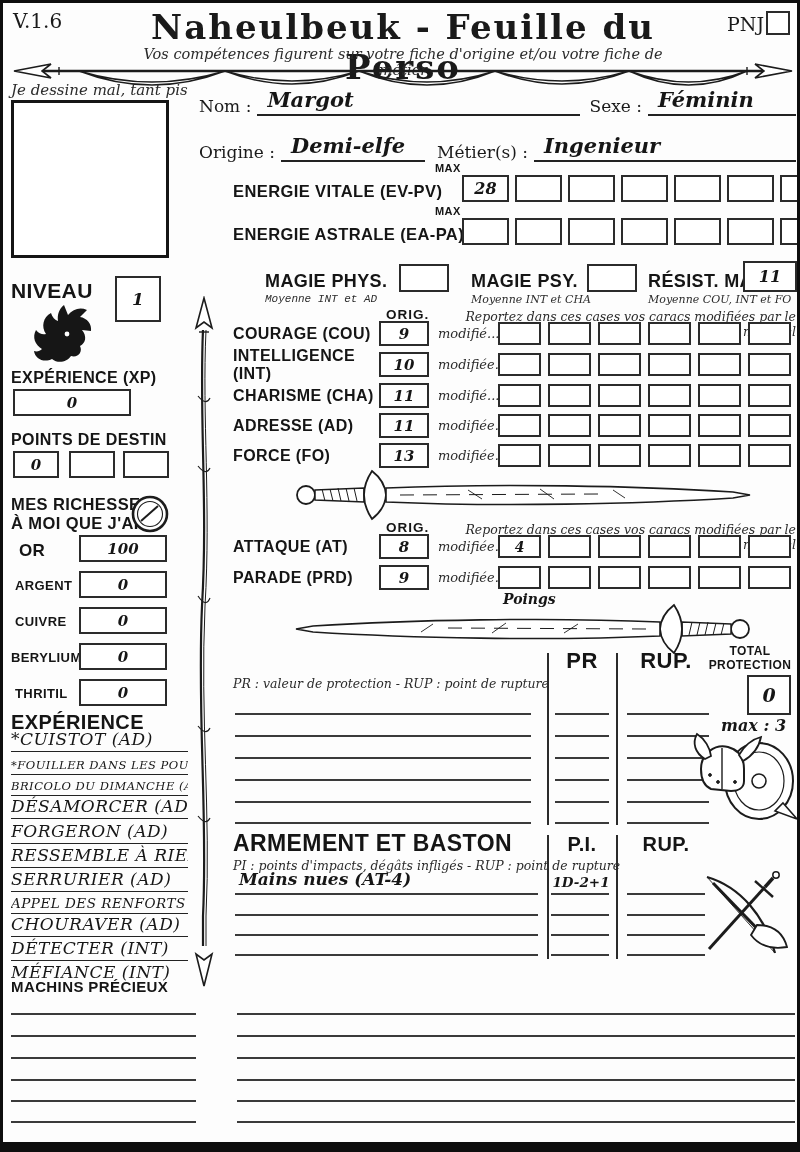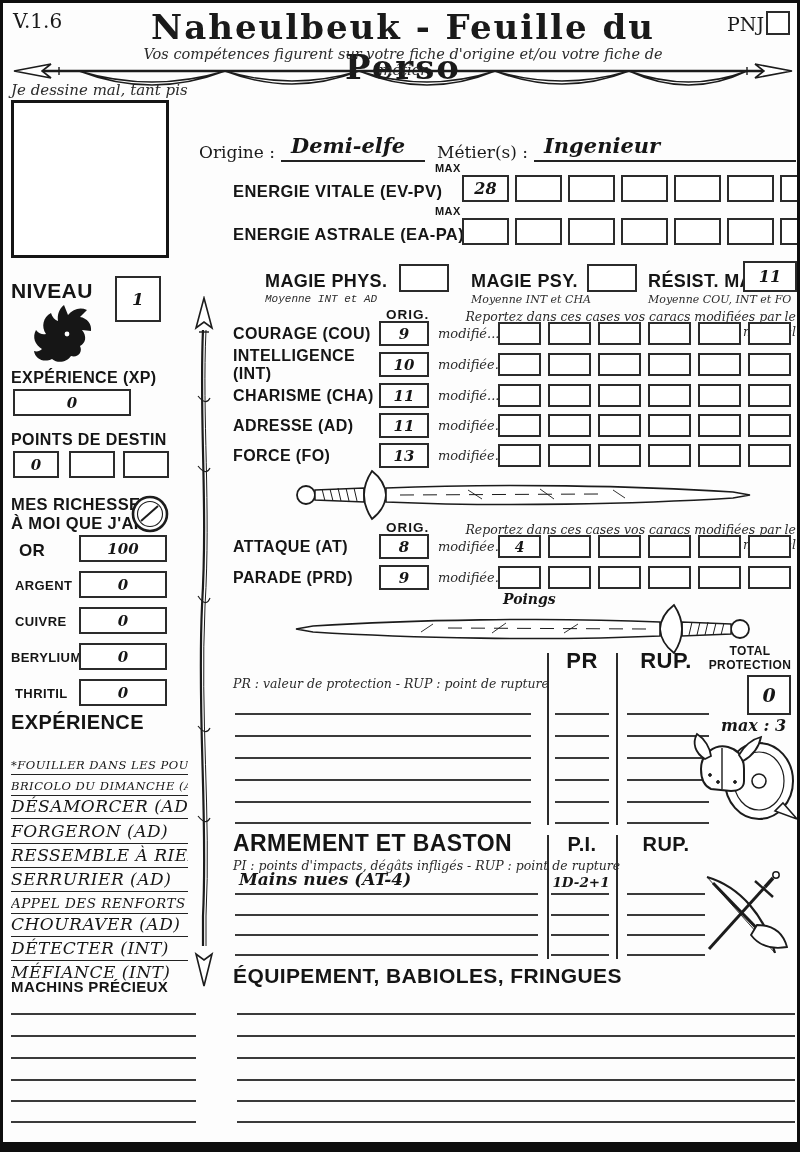--- a/index.html
+++ b/index.html
@@ -88,20 +88,21 @@
   <div class="abs hd" style="left:12px;top:575px;font-size:13px;">ARGENT</div>
   <span class="abs box hw" style="left:76px;top:568px;width:88px;height:27px;font-size:15px;">0</span>
   <div class="abs hd" style="left:12px;top:611px;font-size:13px;">CUIVRE</div>
   <span class="abs box hw" style="left:76px;top:604px;width:88px;height:27px;font-size:15px;">0</span>
   <div class="abs hd" style="left:8px;top:647px;font-size:13px;">BERYLIUM</div>
   <span class="abs box hw" style="left:76px;top:640px;width:88px;height:27px;font-size:15px;">0</span>
   <div class="abs hd" style="left:12px;top:683px;font-size:13px;">THRITIL</div>
   <span class="abs box hw" style="left:76px;top:676px;width:88px;height:27px;font-size:15px;">0</span>
 
   <div class="abs hd" style="left:8px;top:708px;font-size:20px;">EXPÉRIENCE</div>
+  <div class="abs skill s-lg" style="top:726px;">*CUISTOT (AD)</div>
   <div class="abs skill s-sm" style="top:755px;">*FOUILLER DANS LES POUBELLES</div>
   <div class="abs skill s-sm" style="top:776px;">BRICOLO DU DIMANCHE (AD)</div>
   <div class="abs skill s-lg" style="top:793px;">DÉSAMORCER (AD)</div>
   <div class="abs skill s-lg" style="top:818px;">FORGERON (AD)</div>
   <div class="abs skill s-lg" style="top:842px;">RESSEMBLE À RIEN</div>
   <div class="abs skill s-lg" style="top:866px;">SERRURIER (AD)</div>
   <div class="abs skill s-md" style="top:892px;">APPEL DES RENFORTS</div>
   <div class="abs skill s-lg" style="top:911px;">CHOURAVER (AD)</div>
   <div class="abs skill s-lg" style="top:935px;">DÉTECTER (INT)</div>
   <div class="abs skill s-lg nol" style="top:959px;">MÉFIANCE (INT)</div>
@@ -119,20 +120,26 @@
     <g stroke="#1c1c1c" fill="none">
       <path d="M18,2 L26,32 L18,26 L10,32 Z" fill="#fff" stroke-width="1.6"></path>
       <line x1="13" y1="36" x2="23" y2="36" stroke-width="1.4"></line>
       <path d="M17,34 C13,120 22,210 16,310 C11,420 22,520 17,620 L17,650" stroke-width="2.2"></path>
       <path d="M20,34 C16,120 25,210 19,310 C14,420 25,520 20,620 L20,650" stroke-width="1"></path>
       <path d="M12,100 q8,10 12,2 M12,170 q8,10 12,2 M12,300 q8,12 12,2 M12,430 q8,10 12,2 M12,520 q8,10 12,2" stroke-width="1.2"></path>
       <path d="M18,690 L10,658 L18,664 L26,658 Z" fill="#fff" stroke-width="1.6"></path>
     </g>
   </svg>
 
+  <div class="abs" style="left:196px;top:84px;width:597px;display:flex;align-items:flex-end;">
+    <span class="serif" style="font-size:17px;">Nom :</span>
+    <span class="uline hw" style="flex:1;margin-left:6px;font-size:21px;">Margot</span>
+    <span class="serif" style="font-size:17px;margin-left:10px;">Sexe :</span>
+    <span class="uline hw" style="width:132px;margin-left:6px;font-size:21px;">Féminin</span>
+  </div>
   <div class="abs" style="left:196px;top:130px;width:597px;display:flex;align-items:flex-end;">
     <span class="serif" style="font-size:17px;">Origine :</span>
     <span class="uline hw" style="width:128px;margin-left:6px;font-size:21px;">Demi-elfe</span>
     <span class="serif" style="font-size:17px;margin-left:12px;">Métier(s) :</span>
     <span class="uline hw" style="flex:1;margin-left:6px;font-size:21px;">Ingenieur</span>
   </div>
 
   <div class="abs hd" style="left:230px;top:179px;font-size:16.5px;">ENERGIE VITALE (EV-PV)</div>
   <div class="abs hd" style="left:432px;top:159px;font-size:11px;">MAX</div>
   <div class="abs boxrow" style="left:423px;top:172px;">
@@ -352,21 +359,20 @@
       <line x1="14" y1="12" x2="82" y2="88" stroke-width=".9"></line>
       <path d="M16,84 L72,22" stroke-width="3"></path>
       <path d="M72,22 L80,13" stroke-width="3.4"></path>
       <circle cx="83" cy="10" r="3.2" fill="#fff" stroke-width="1.5"></circle>
       <path d="M62,16 L80,32" stroke-width="2.4"></path>
       <path d="M20,18 L78,78" stroke-width="3"></path>
       <path d="M64,60 Q88,60 94,82 Q70,86 58,70 Z" fill="#fff" stroke-width="1.8"></path>
     </g>
   </svg>
 
-  <div class="abs hd" style="left:230px;top:961px;font-size:21px;">ÉQUIPEMENT, BABIOLES, FRINGUES</div>
   <div class="abs line" style="left:234px;top:1010px;width:558px;"></div>
   <div class="abs line" style="left:234px;top:1032px;width:558px;"></div>
   <div class="abs line" style="left:234px;top:1054px;width:558px;"></div>
   <div class="abs line" style="left:234px;top:1076px;width:558px;"></div>
   <div class="abs line" style="left:234px;top:1097px;width:558px;"></div>
   <div class="abs line" style="left:234px;top:1118px;width:558px;"></div>
   <div class="abs line" style="left:234px;top:1139px;width:558px;"></div>
 
   <div class="abs" style="left:0;top:1139px;width:794px;height:10px;background:#0e0e0e;"></div>
 </div>

